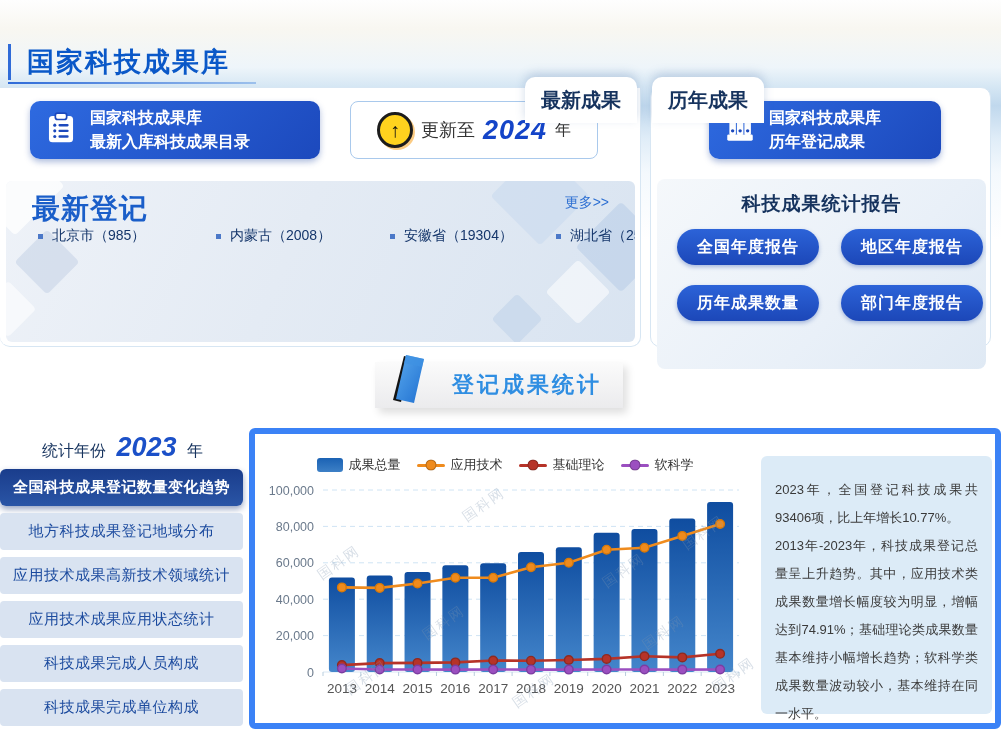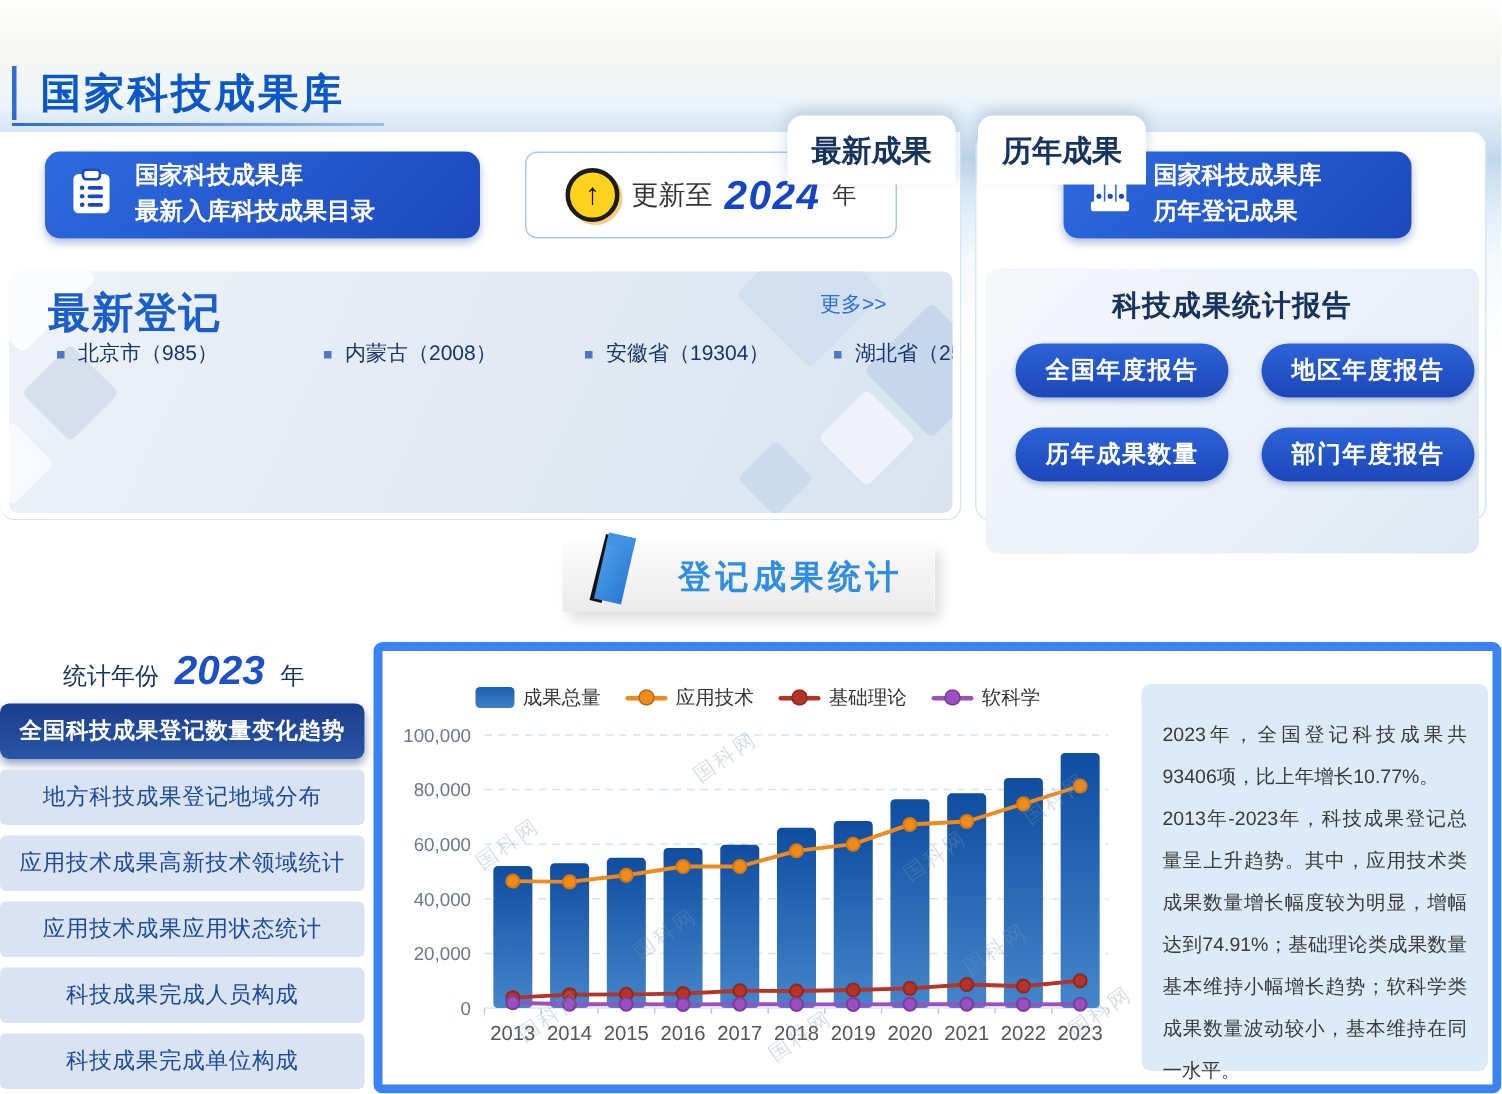--- a/index.html
+++ b/index.html
@@ -44,21 +44,21 @@
     font-size:20px; font-weight:bold; color:#111; box-shadow:2px 2px 0 rgba(247,160,30,.55); }
   .update-banner .pre { font-size:18px; color:#333; }
   .update-banner .yr { font-size:27px; font-weight:bold; font-style:italic; color:#1444c8; letter-spacing:1px; }
   .update-banner .suf { font-size:16px; color:#333; }
   
   .registry { position:absolute; left:6px; top:93px; width:629px; height:161px;
     border-radius:6px; overflow:hidden;
     background:linear-gradient(115deg,#eef2f8 0%,#e4ebf4 45%,#d9e4f1 100%); }
   .diamond { position:absolute; transform:rotate(45deg); border-radius:4px; }
   .registry-heading { position:absolute; left:26px; top:9px; font-size:28px; font-weight:bold; color:#1a5ec9; letter-spacing:1px; }
-  .more-link { position:absolute; right:44px; top:13px; font-size:14px; color:#2d6fd2; cursor:pointer; }
+  .more-link { position:absolute; right:26px; top:13px; font-size:14px; color:#2d6fd2; cursor:pointer; }
   .prov-grid { position:absolute; left:32px; top:40px; display:grid;
     grid-template-columns:146px 142px 134px 150px; grid-auto-rows:30px; grid-auto-flow:column;gap:32px; }
   .prov-item { display:flex; align-items:center; font-size:14px; color:#15366b; cursor:pointer; white-space:nowrap; }
   .prov-item .bullet { width:5px; height:5px; background:#4b78c8; margin-right:9px; flex:none; }
   
   .report-card { position:absolute; left:6px; top:91px; width:329px; height:190px; border-radius:8px;
     background:linear-gradient(135deg,#f5f8fb 0%,#e9f0f8 60%,#dfe9f4 100%); }
   .report-heading { position:absolute; left:0; top:12px; width:100%; text-align:center;
     font-size:19px; font-weight:bold; color:#16335e; letter-spacing:1px; }
   .report-grid { position:absolute; left:20px; top:50px; display:grid;

